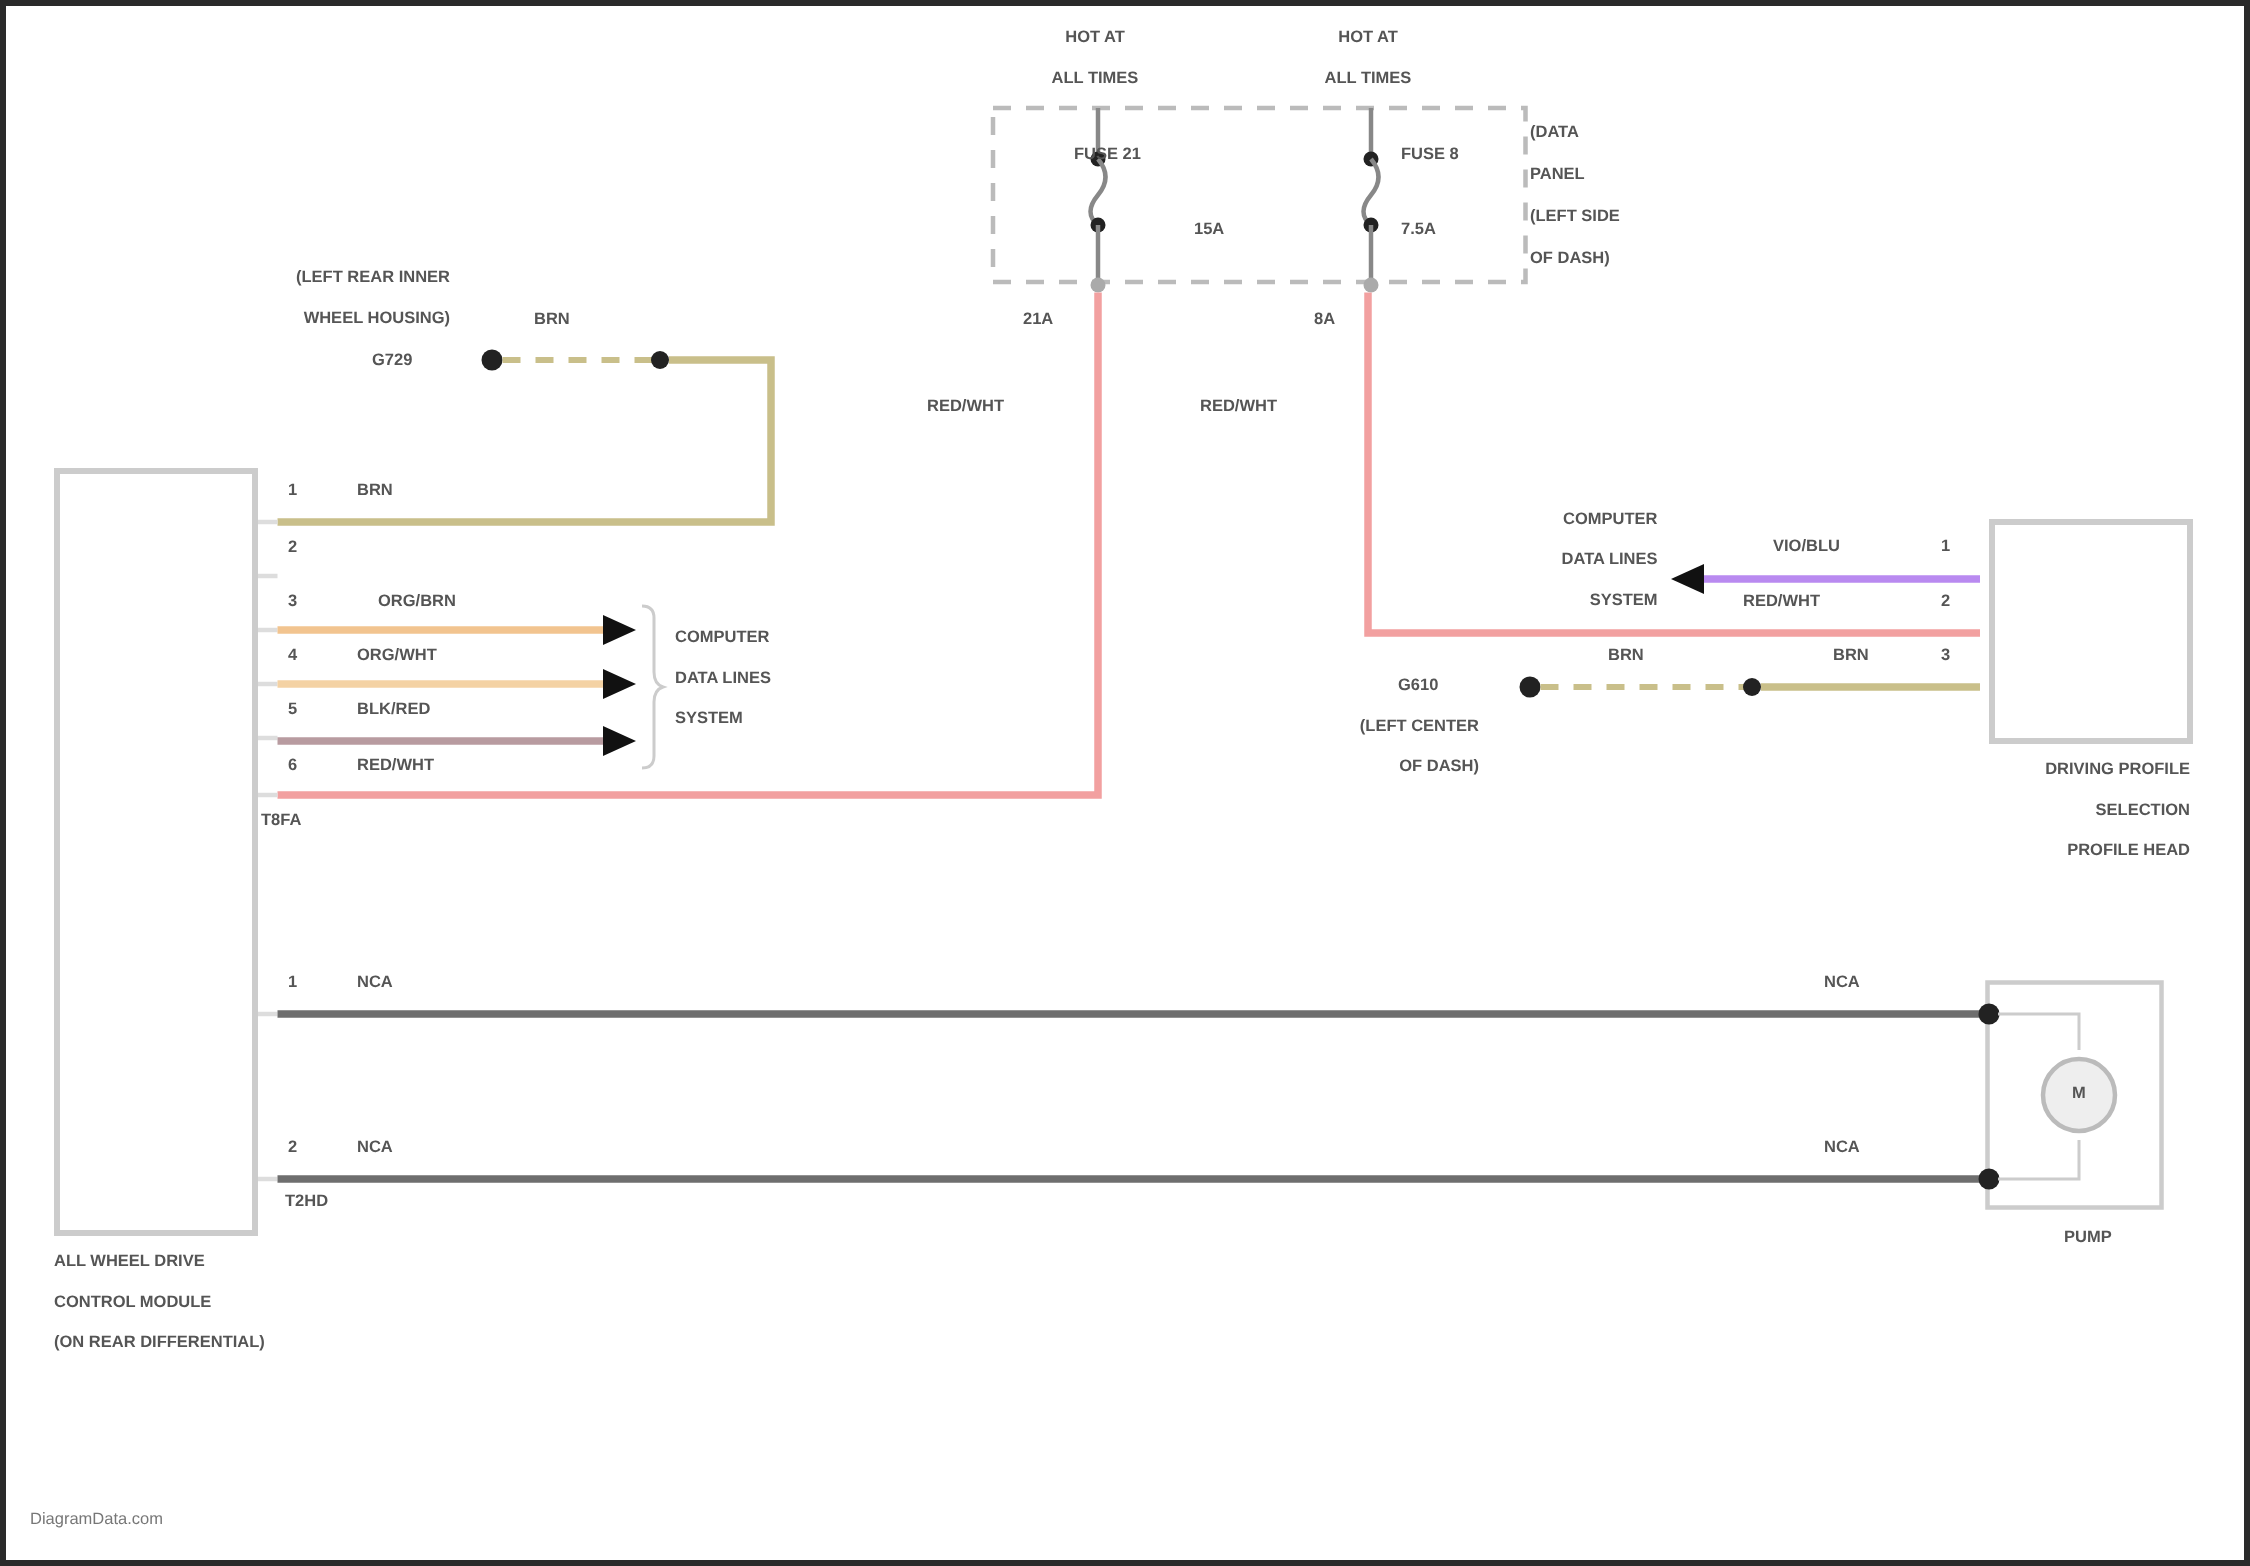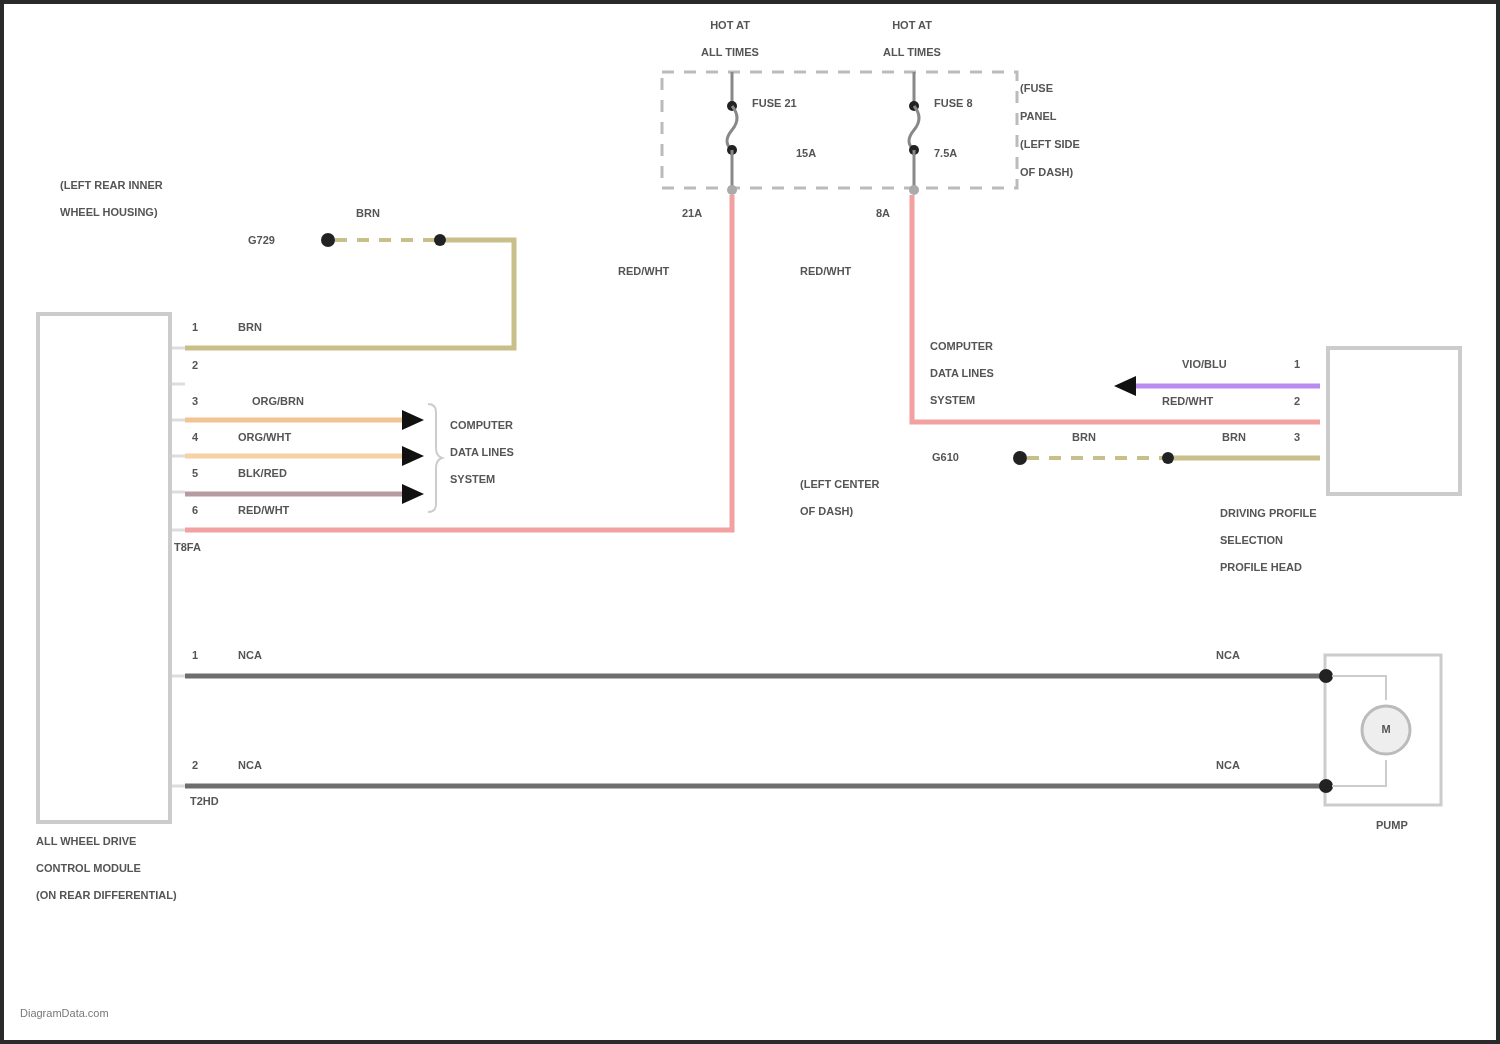--- a/index.html
+++ b/index.html
@@ -1,20 +1,20 @@
 <!DOCTYPE html>
 <html><head>
 <meta charset="utf-8">
 <style>
   html,body{margin:0;padding:0;background:#333;}
   body{width:1500px;height:1044px;overflow:hidden;font-family:"Liberation Sans",sans-serif;}
   .frame{position:absolute;left:0;top:0;width:1500px;height:1044px;box-sizing:border-box;border:4px solid #2a2a2a;background:#fff;}
   svg{position:absolute;left:0;top:0;}
   .lbl{position:absolute;font-size:11px;font-weight:bold;color:#555;line-height:27px;white-space:pre;}
-  .r{}
+  .r{text-align:right;}
   .c{text-align:center;}
 </style>
 </head>
 <body>
 
 <div class="frame"></div>
 
 <svg width="1500" height="1044" viewBox="0 0 1500 1044">
 
   <rect x="662" y="72" width="355" height="116" fill="none" stroke="#bbb" stroke-width="3" stroke-dasharray="12 10"></rect>
@@ -91,25 +91,25 @@
     <polyline points="1332,676 1386,676 1386,700" fill="none" stroke="#ccc" stroke-width="2"></polyline>
     <polyline points="1332,786 1386,786 1386,760" fill="none" stroke="#ccc" stroke-width="2"></polyline>
   </g>
   <g>
     <circle cx="1386" cy="730" r="24" fill="#eee" stroke="#bbb" stroke-width="3"></circle>
   </g>
 </svg>
 
 <div class="lbl c" style="left:660px;top:12px;width:140px;"><span>HOT AT</span><br><span>ALL TIMES</span></div>
 <div class="lbl c" style="left:842px;top:12px;width:140px;"><span>HOT AT</span><br><span>ALL TIMES</span></div>
-<div class="lbl" style="left:752px;top:90px;text-align:center;">FUSE 21</div>
+<div class="lbl" style="left:716px;top:90px;text-align:center;">FUSE 21</div>
 <div class="lbl" style="left:796px;top:140px;">15A</div>
 <div class="lbl" style="left:934px;top:90px;">FUSE 8</div>
 <div class="lbl" style="left:934px;top:140px;">7.5A</div>
-<div class="lbl" style="left:1020px;top:74px;line-height:28px;"><span>(FUSE</span><br><span>PANEL</span><br><span>(LEFT SIDE</span><br><span>OF DASH)</span></div>
+<div class="lbl" style="left:1020px;top:74px;line-height:28px;"><span>(DATA</span><br><span>PANEL</span><br><span>(LEFT SIDE</span><br><span>OF DASH)</span></div>
 <div class="lbl" style="left:682px;top:200px;">21A</div>
 <div class="lbl" style="left:876px;top:200px;">8A</div>
 <div class="lbl" style="left:618px;top:258px;">RED/WHT</div>
 <div class="lbl" style="left:800px;top:258px;">RED/WHT</div>
 
 <div class="lbl r" style="left:60px;top:172px;width:240px;"><span>(LEFT REAR INNER</span><br><span>WHEEL HOUSING)</span></div>
 <div class="lbl" style="left:248px;top:227px;">G729</div>
 <div class="lbl" style="left:356px;top:200px;">BRN</div>
 
 <div class="lbl" style="left:192px;top:314px;">1</div>

